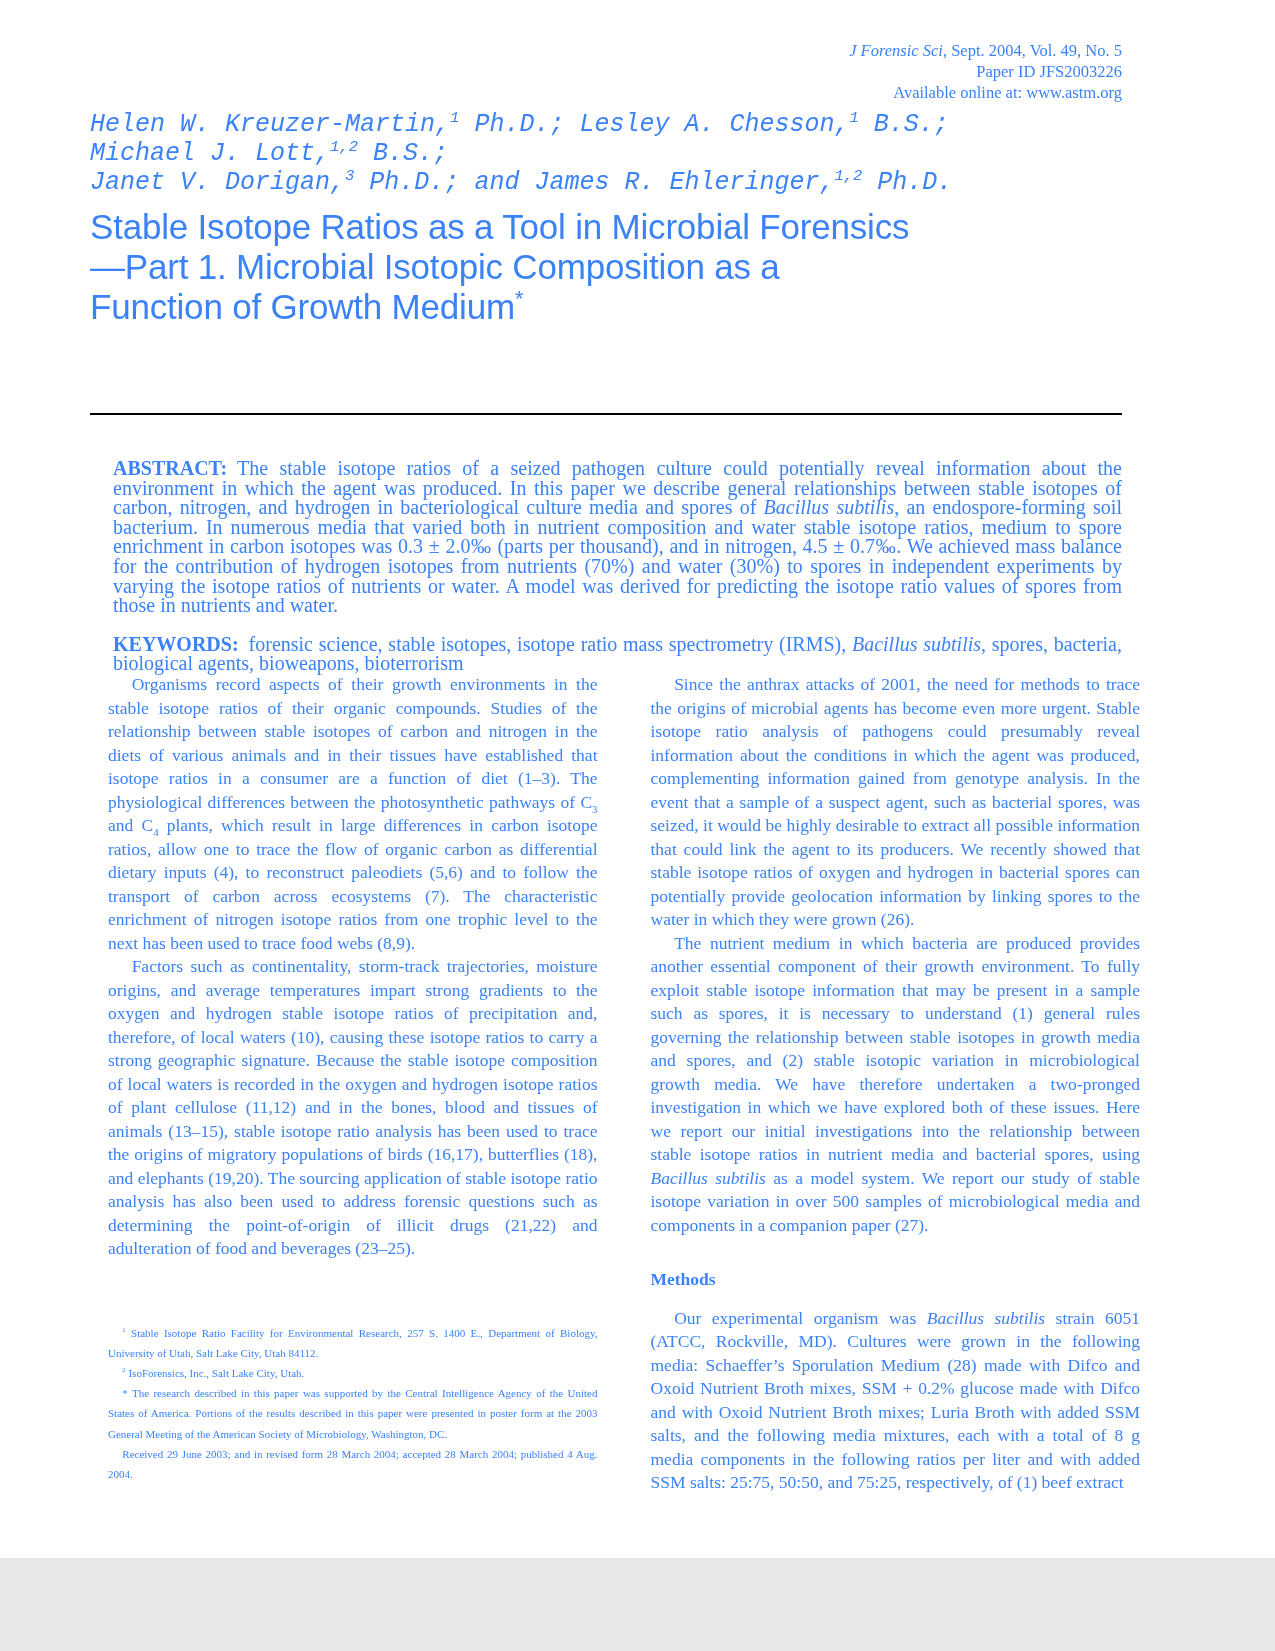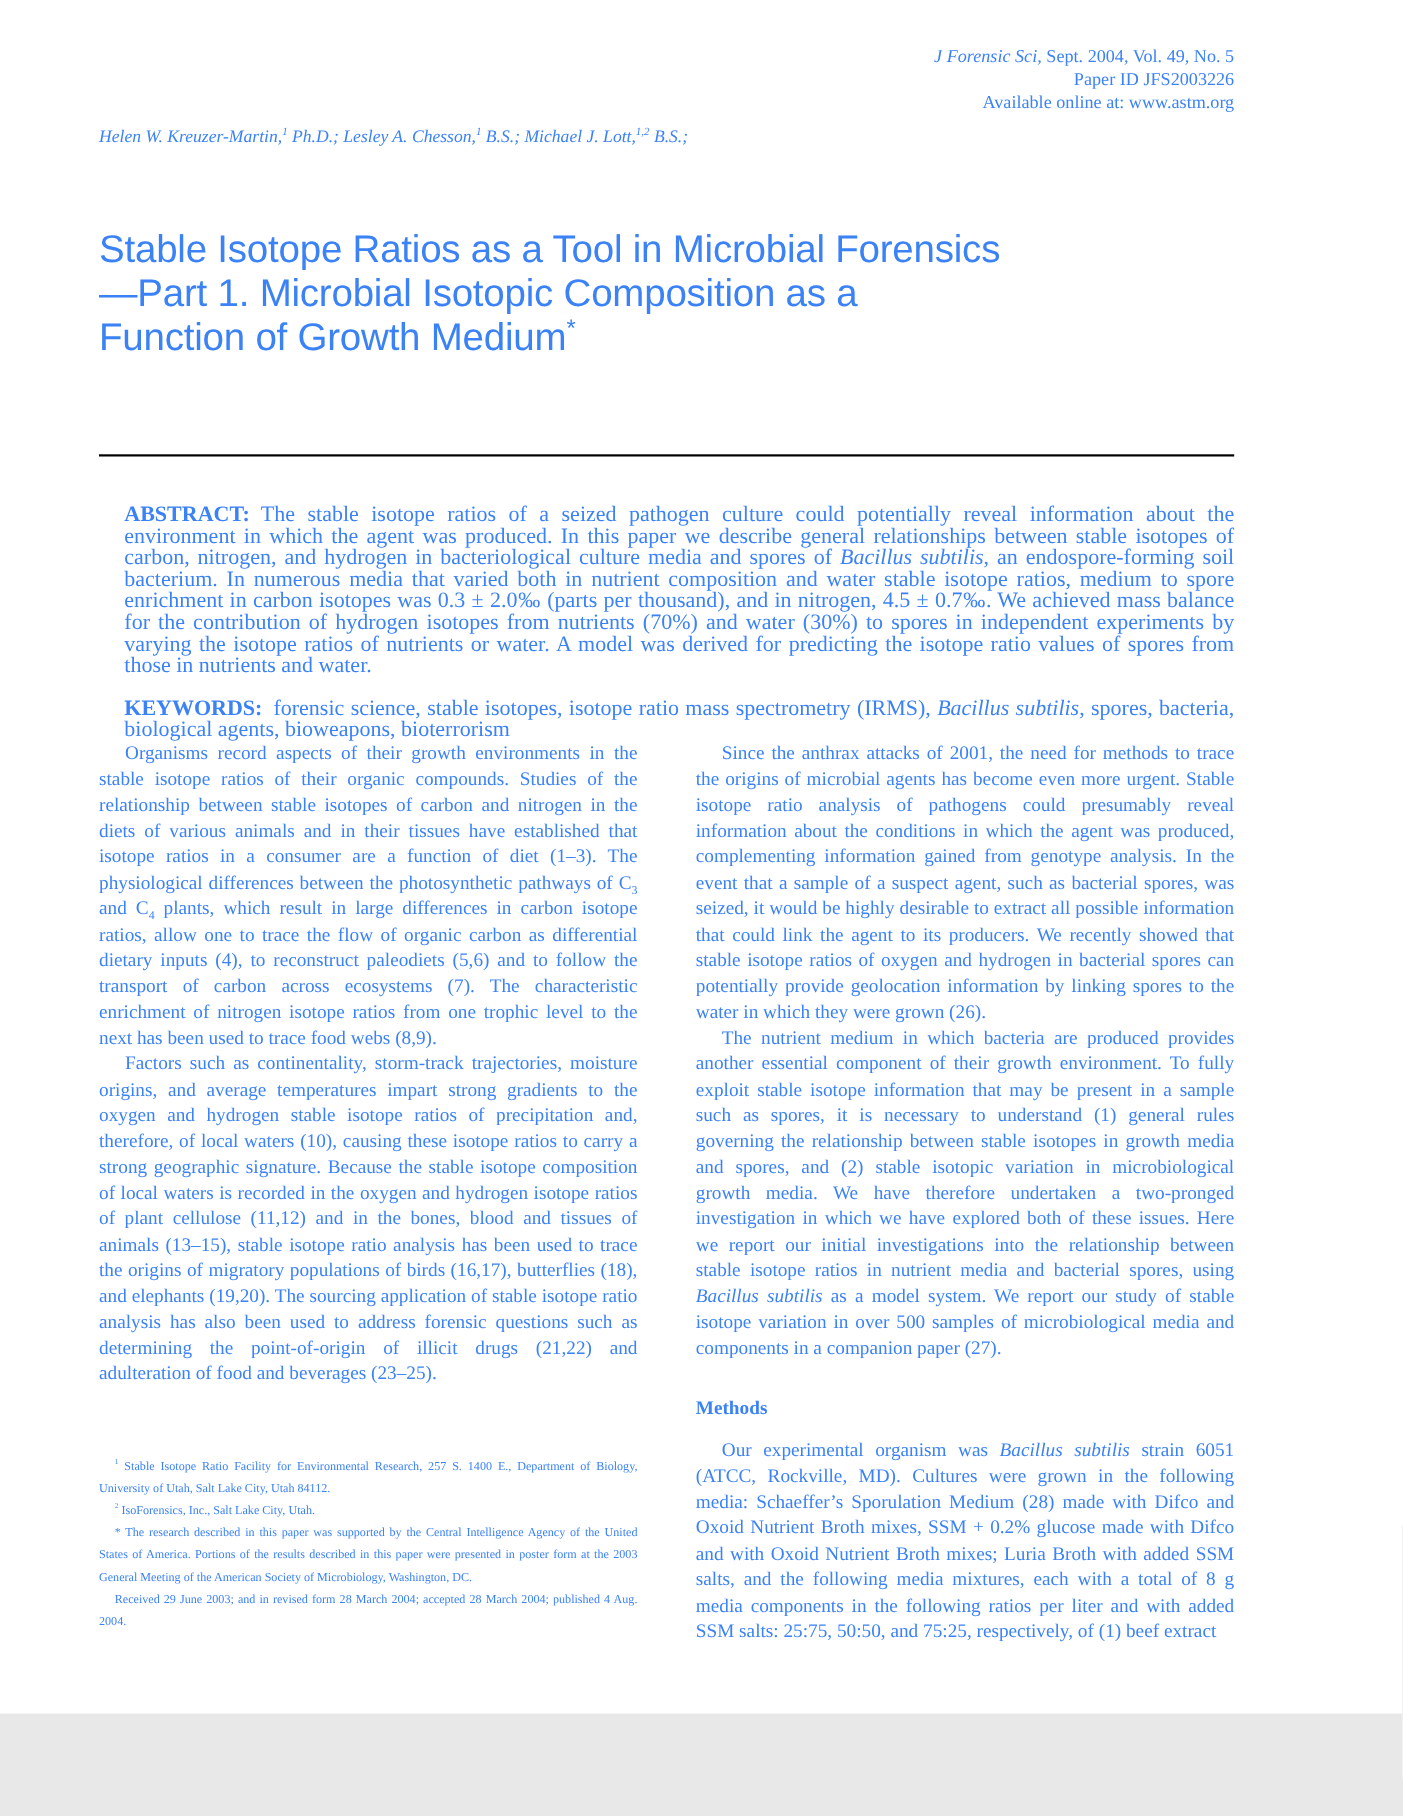--- a/index.html
+++ b/index.html
@@ -15,21 +15,21 @@
   }
   
   .masthead{
     position:absolute; top:40px; right:153px;
     text-align:right;
     font-size:16.5px; line-height:21px;
   }
   
   .authors{
     position:absolute; top:110px; left:90px; width:900px;
-    font-style:italic; font-size:16px; line-height:29px;
+    font-style:italic; font-size:25px; line-height:29px;font-family:Liberation Mono, monospace;
   }
   
   .title{
     position:absolute; top:207px; left:90px; width:830px;
     font-family:"Liberation Sans", sans-serif;
     font-size:35px; line-height:40px; font-weight:400;
     letter-spacing:-0.2px;
   }
   .rule{
     position:absolute; top:413px; left:90px; width:1032px; height:2px;
@@ -38,21 +38,21 @@
   
   .front-matter{
     position:absolute; top:459px; left:113px; width:1009px;
   }
   .abstract, .keywords{
     font-size:20px; line-height:19.6px; text-align:justify; margin:0;
   }
   .keywords{ margin-top:19px; }
   
   .columns{
-    position:absolute; top:673px; left:90px; width:1032px;
+    position:absolute; top:673px; left:108px; width:1032px;
     display:flex; gap:53px;
   }
   .col{ width:499px; font-size:17.5px; line-height:23.5px; text-align:justify; }
   .col p{ margin:0; text-indent:1.35em; }
   .section-heading{
     font-weight:bold; text-indent:0 !important;
     margin-top:31px !important; margin-bottom:15px !important;
   }
   .footnotes{
     margin-top:62px;
@@ -75,20 +75,21 @@
 <div class="page">
 
   <div class="masthead">
     <div><span style="font-style: italic;">J Forensic Sci,</span><span> Sept. 2004, Vol. 49, No. 5</span></div>
     <div>Paper ID JFS2003226</div>
     <div>Available online at: www.astm.org</div>
   </div>
 
   <div class="authors">
     <div><span>Helen W. Kreuzer-Martin,</span><sup>1</sup><span> Ph.D.; Lesley A. Chesson,</span><sup>1</sup><span> B.S.; Michael J. Lott,</span><sup>1,2</sup><span> B.S.;</span></div>
+    <div><span>Janet V. Dorigan,</span><sup>3</sup><span> Ph.D.; and James R. Ehleringer,</span><sup>1,2</sup><span> Ph.D.</span></div>
   </div>
 
   <h1 class="title" style="margin:0;"><span>Stable Isotope Ratios as a Tool in Microbial Forensics—Part 1. Microbial Isotopic Composition as a Function of Growth Medium</span><sup>*</sup></h1>
 
   <div class="rule"></div>
 
   <div class="front-matter">
     <p class="abstract"><span style="font-weight: bold;">ABSTRACT: </span><span>The stable isotope ratios of a seized pathogen culture could potentially reveal information about the environment in which the agent was produced. In this paper we describe general relationships between stable isotopes of carbon, nitrogen, and hydrogen in bacteriological culture media and spores of </span><span style="font-style: italic;">Bacillus subtilis</span><span>, an endospore-forming soil bacterium. In numerous media that varied both in nutrient composition and water stable isotope ratios, medium to spore enrichment in carbon isotopes was 0.3 ± 2.0‰ (parts per thousand), and in nitrogen, 4.5 ± 0.7‰. We achieved mass balance for the contribution of hydrogen isotopes from nutrients (70%) and water (30%) to spores in independent experiments by varying the isotope ratios of nutrients or water. A model was derived for predicting the isotope ratio values of spores from those in nutrients and water.</span></p>
     <p class="keywords"><span style="font-weight: bold;">KEYWORDS: </span><span>forensic science, stable isotopes, isotope ratio mass spectrometry (IRMS), </span><span style="font-style: italic;">Bacillus subtilis</span><span>, spores, bacteria, biological agents, bioweapons, bioterrorism</span></p>
   </div>

